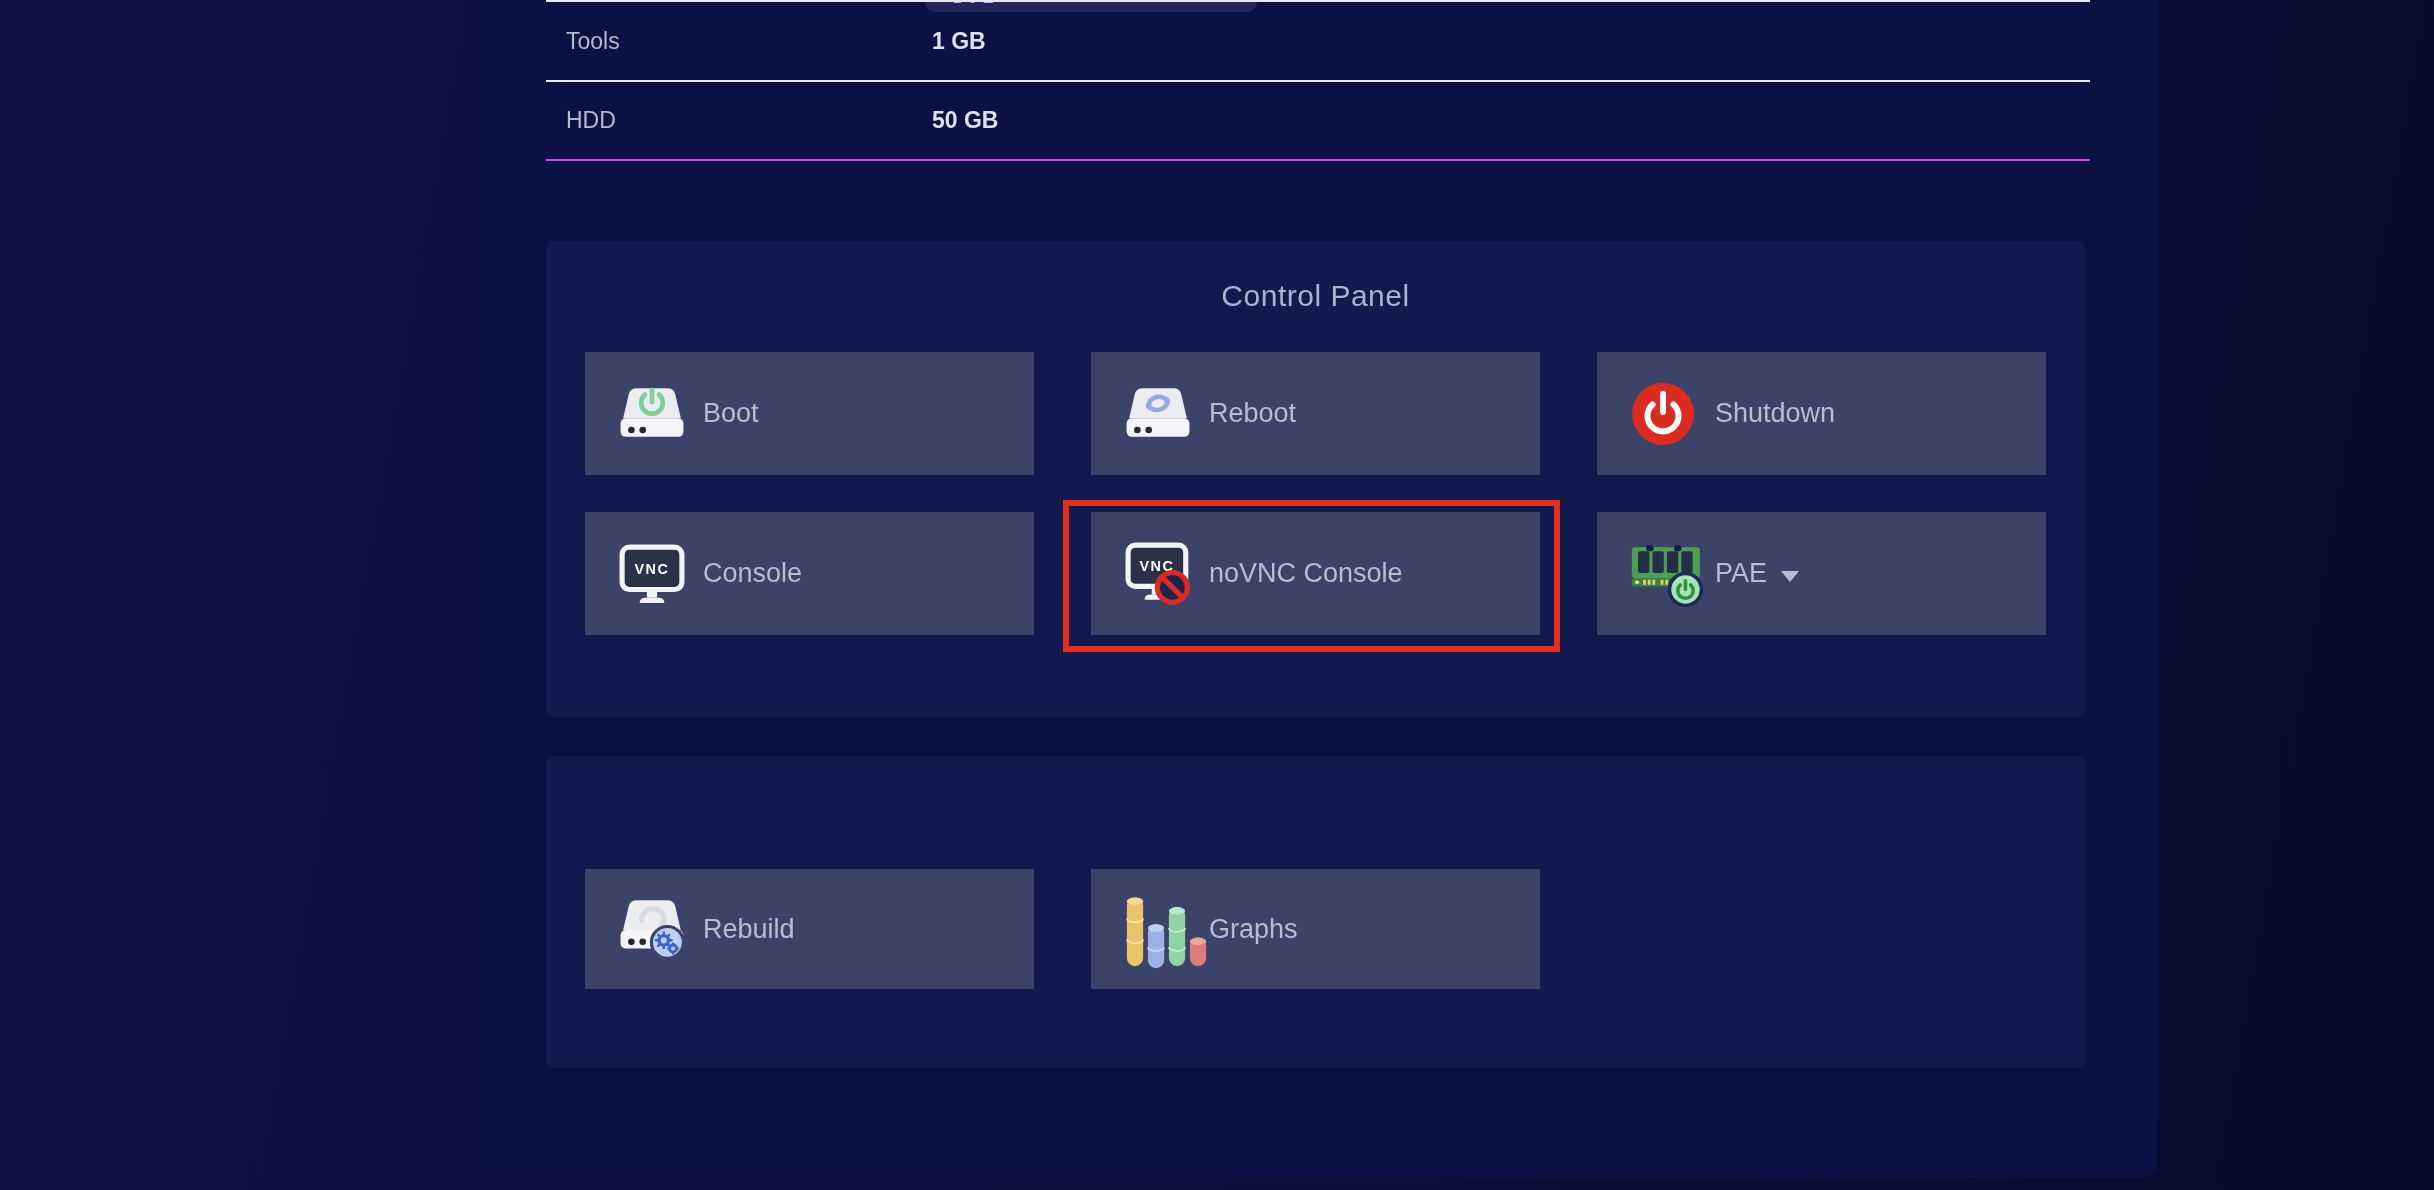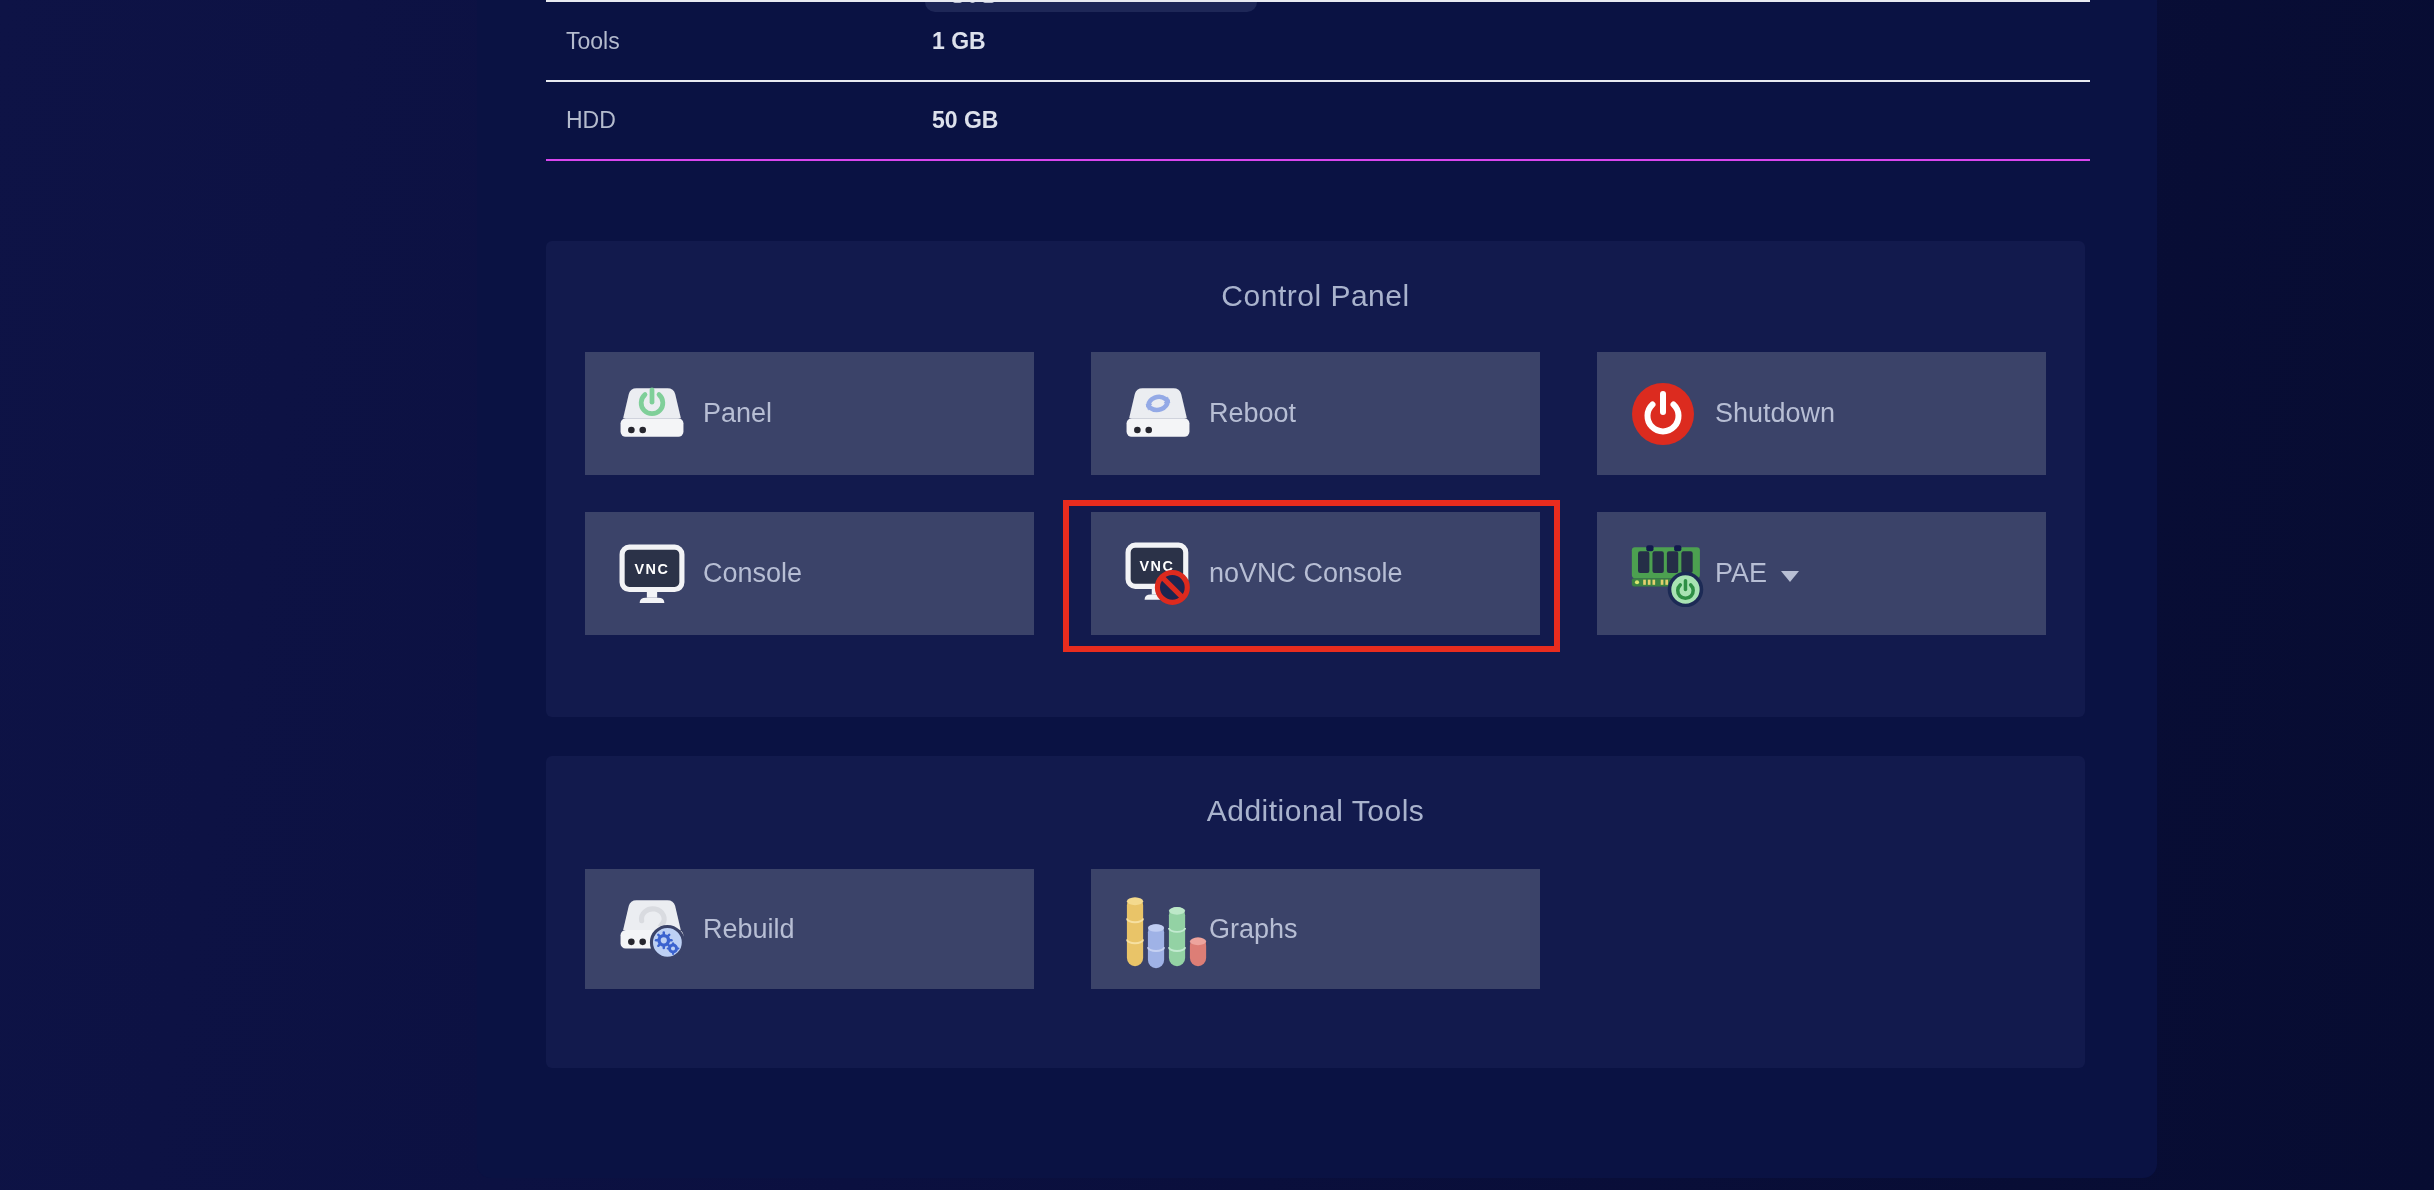--- a/index.html
+++ b/index.html
@@ -101,21 +101,21 @@
       <span class="icon">
         <svg width="66" height="56" viewBox="0 0 64 54">
           <path d="M17 2 h30 q6 0 7.5 5.5 L60 31 H4 L9.5 7.5 Q11 2 17 2 Z" fill="#ebedf1"></path>
           <rect x="1.5" y="31" width="61" height="18" rx="5" fill="#f4f5f7"></rect>
           <circle cx="12" cy="42.5" r="3.2" fill="#26262e"></circle>
             <circle cx="23" cy="42.5" r="3.2" fill="#26262e"></circle>
           <path d="M25.2 8.2 a10.5 10.5 0 1 0 13.6 0" fill="none" stroke="#7fcf99" stroke-width="4.6" stroke-linecap="round"></path>
           <line x1="32" y1="3.5" x2="32" y2="15.5" stroke="#7fcf99" stroke-width="4.6" stroke-linecap="round"></line>
         </svg>
       </span>
-      <span class="label">Panel</span>
+      <span class="label">Boot</span>
     </div>
 
     <div class="cp-button pos-r1c2">
       <span class="icon">
         <svg width="66" height="56" viewBox="0 0 64 54">
           <path d="M17 2 h30 q6 0 7.5 5.5 L60 31 H4 L9.5 7.5 Q11 2 17 2 Z" fill="#ebedf1"></path>
           <rect x="1.5" y="31" width="61" height="18" rx="5" fill="#f4f5f7"></rect>
           <circle cx="12" cy="42.5" r="3.2" fill="#26262e"></circle>
             <circle cx="23" cy="42.5" r="3.2" fill="#26262e"></circle>
           <path d="M22.5 19 a10.5 9.5 0 0 1 17 -6.5" fill="none" stroke="#93a9e6" stroke-width="4.4" stroke-linecap="round"></path>
@@ -189,21 +189,20 @@
       <span class="label">
         <span>PAE</span>
         <span class="caret"></span>
       </span>
     </div>
 
     <div class="highlight-box"></div>
   </div>
 
   <div class="panel panel-at">
-    <div class="panel-title">Additional Tools</div>
 
     <div class="cp-button pos-t1">
       <span class="icon">
         <svg width="70" height="62" viewBox="0 0 68 60">
           <path d="M17 2 h30 q6 0 7.5 5.5 L60 31 H4 L9.5 7.5 Q11 2 17 2 Z" fill="#ebedf1"></path>
           <rect x="1.5" y="31" width="61" height="18" rx="5" fill="#f4f5f7"></rect>
           <circle cx="12" cy="42.5" r="3.2" fill="#26262e"></circle>
             <circle cx="23" cy="42.5" r="3.2" fill="#26262e"></circle>
           <path d="M22 22 a11 10 0 1 1 20 4" fill="none" stroke="#d9dbe0" stroke-width="5" stroke-linecap="round"></path>
           <path d="M44 28 l-6.5 -1 4 -5.5 Z" fill="#d9dbe0"></path>

